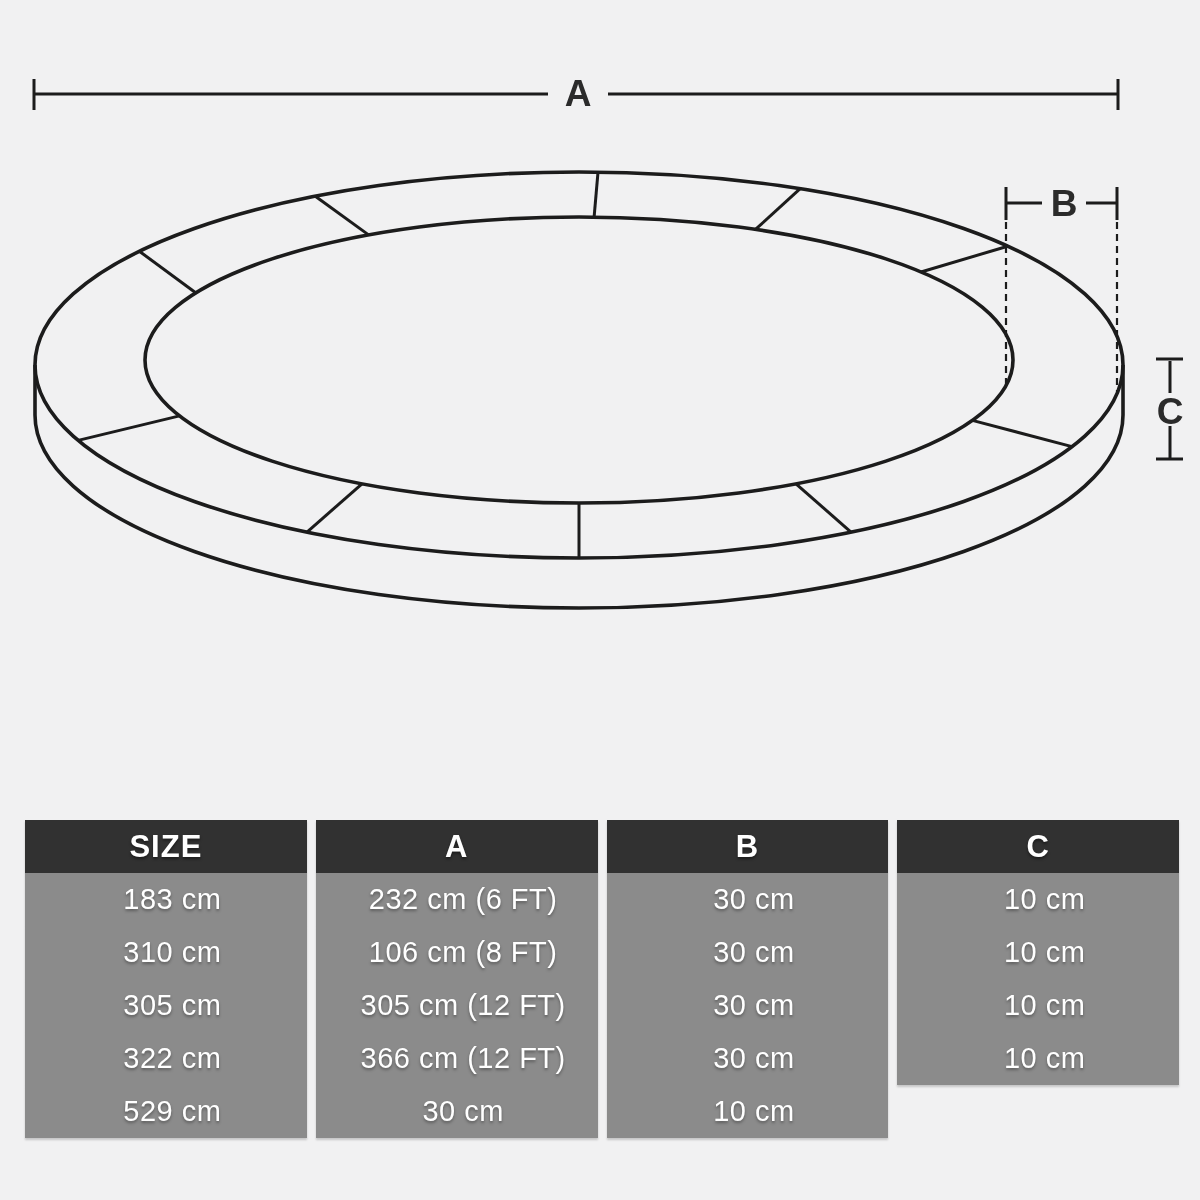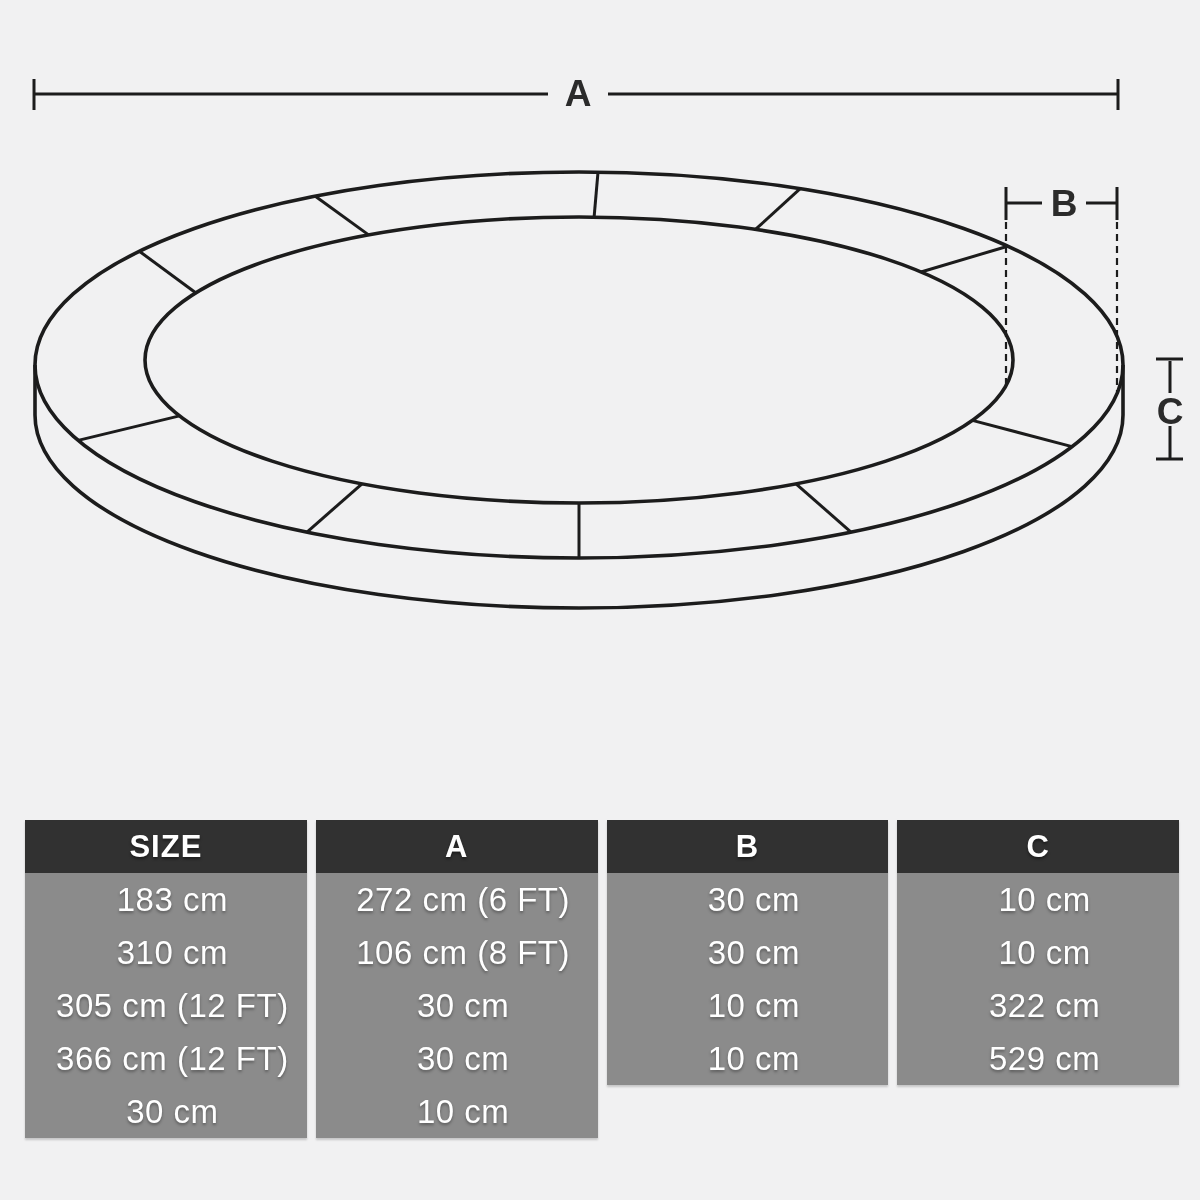--- a/index.html
+++ b/index.html
@@ -71,21 +71,21 @@
   }
   .size-table .th {
     background: var(--header-bg, #313131);
     font-size: 31px;
     font-weight: bold;
     letter-spacing: 1px;
     text-shadow: 0 2px 3px rgba(0,0,0,0.45);
   }
   .size-table .td {
     background: var(--row-bg, #8b8b8b);
-    font-size: 33px;
+    font-size: 29px;
     font-weight: normal;
     letter-spacing: 0.5px;
     text-shadow: 0 2px 3px rgba(0,0,0,0.35);
     padding-left: 13px;
   }
 </style>
 </head>
 <body>
 
 <div class="stage">
@@ -128,27 +128,28 @@
       <path class="divider" d="M139 251 L196 293"></path>
     </g>
   </svg>
 
   <div class="size-table">
       <div class="cell th">SIZE</div>
       <div class="cell th">A</div>
       <div class="cell th">B</div>
       <div class="cell th">C</div>
       <div class="cell td">183 cm</div>
-      <div class="cell td">272 cm (6 FT)</div>
+      <div class="cell td">232 cm (6 FT)</div>
       <div class="cell td">30 cm</div>
       <div class="cell td">10 cm</div>
       <div class="cell td">310 cm</div>
       <div class="cell td">106 cm (8 FT)</div>
       <div class="cell td">30 cm</div>
       <div class="cell td">10 cm</div>
+      <div class="cell td">305 cm</div>
       <div class="cell td">305 cm (12 FT)</div>
       <div class="cell td">30 cm</div>
       <div class="cell td">10 cm</div>
       <div class="cell td">322 cm</div>
       <div class="cell td">366 cm (12 FT)</div>
       <div class="cell td">30 cm</div>
       <div class="cell td">10 cm</div>
       <div class="cell td">529 cm</div>
       <div class="cell td">30 cm</div>
       <div class="cell td">10 cm</div>

